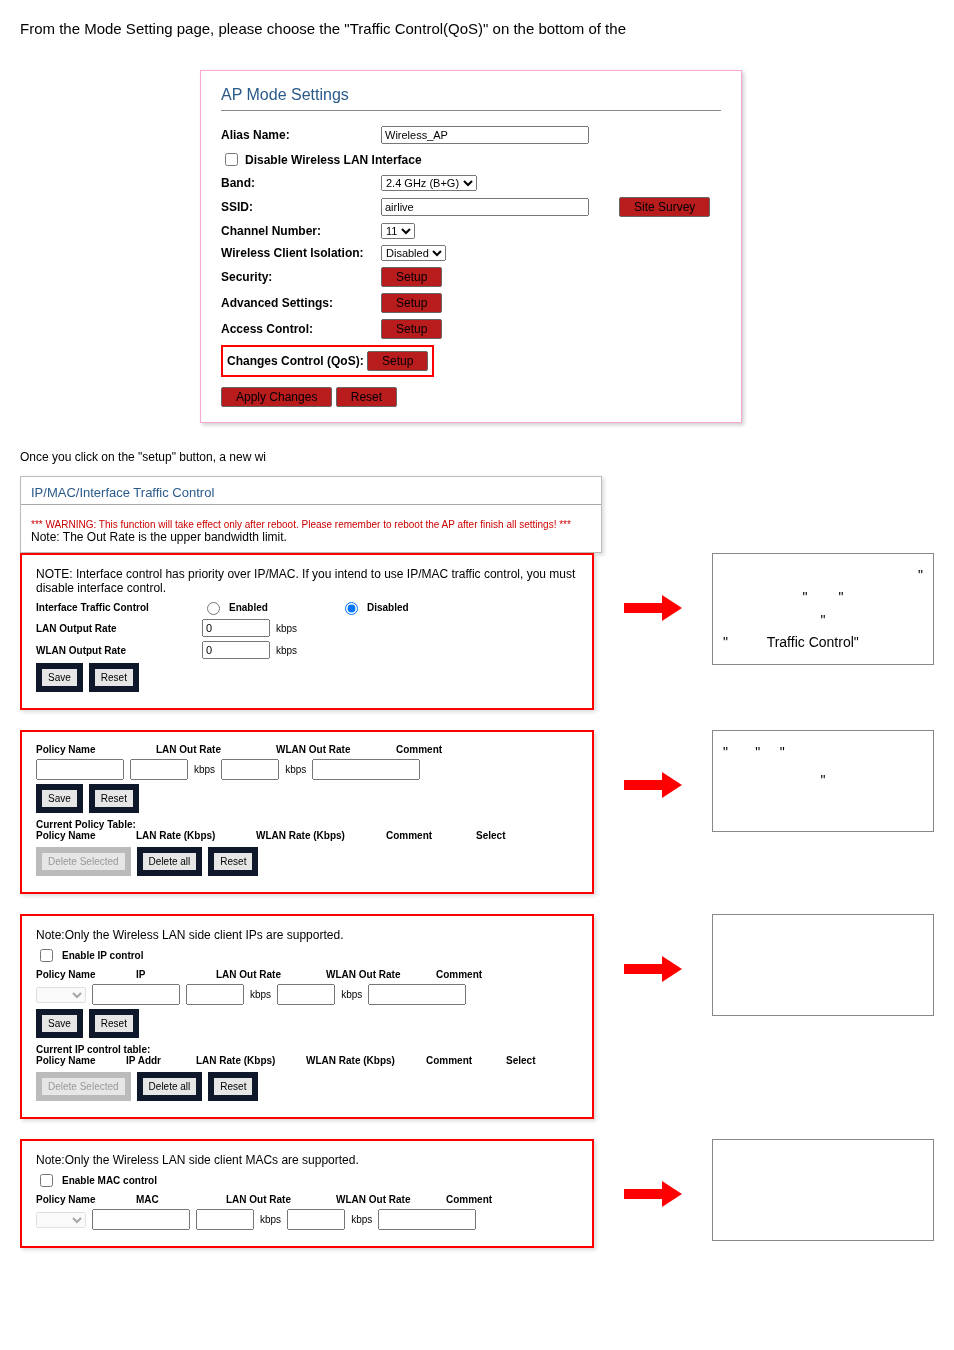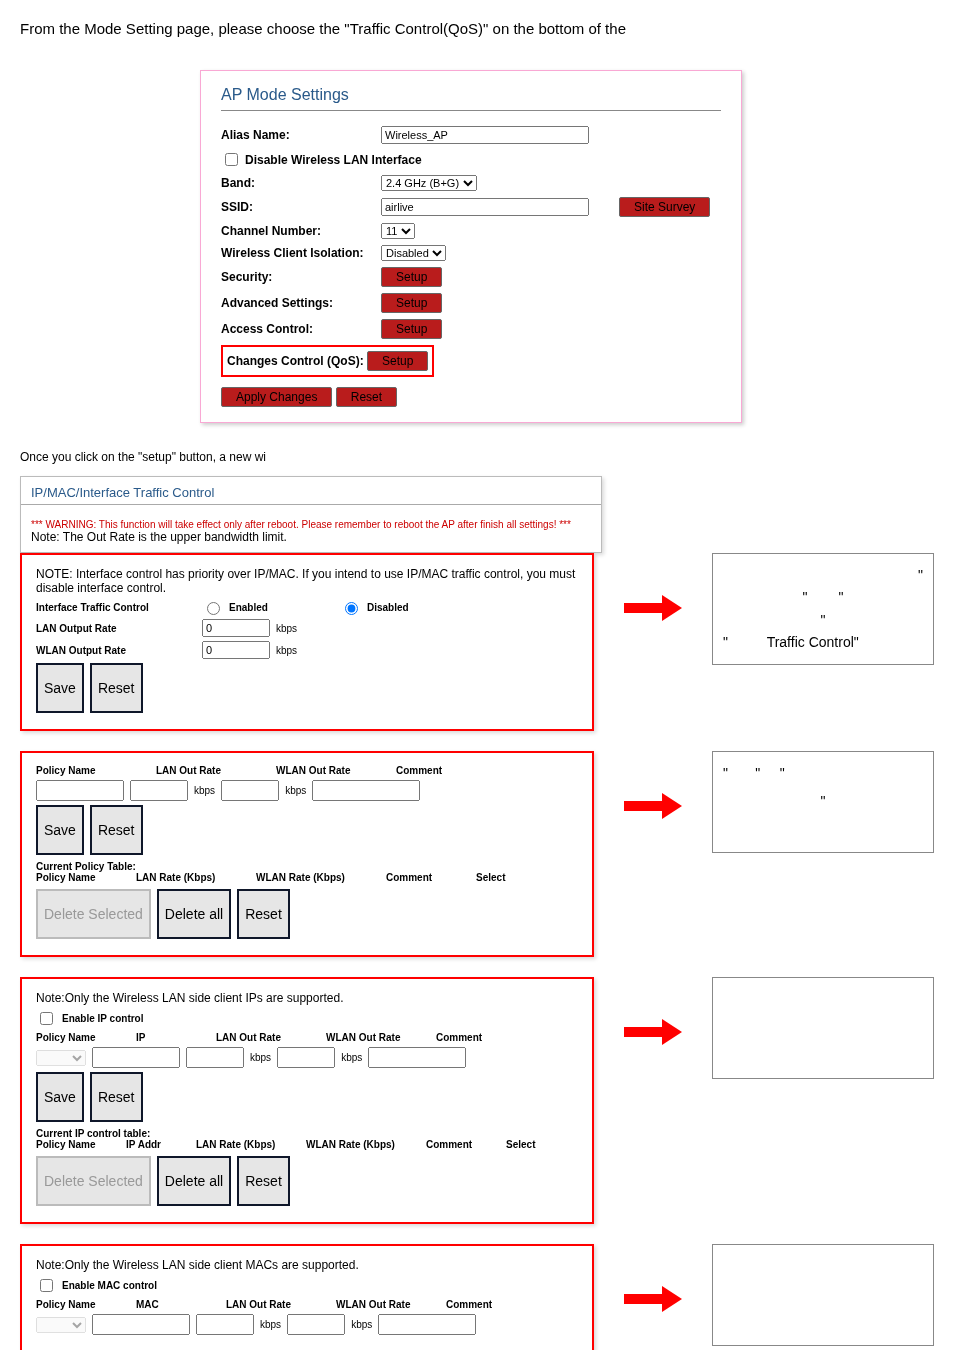--- a/index.html
+++ b/index.html
@@ -88,23 +88,23 @@
     margin-bottom: 6px;
   }
   .warn { color: #cc0000; font-size: 10px; }
   .note { font-size: 12px; color: #000; }
   .form-line { display: flex; align-items: center; gap: 6px; margin: 4px 0; font-size: 10px; }
   .b { font-weight: bold; }
   .th-row { display: flex; gap: 20px; font-weight: bold; font-size: 10px; margin-bottom: 2px; }
   .th-row > div { flex: 0 0 auto; }
   .greybtn {
     background: #e6e6e6;
-    border: 2px solid #0f172a;
-    padding: 15px 6px;
-    font-size: 14px;
+    border: 6px solid #0f172a;
+    padding: 3px 6px;
+    font-size: 10px;
     cursor: pointer;
   }
   .greybtn.disabled {
     color: #999;
     border-color: #bbb;
     cursor: default;
   }
   .section-box {
     border: 2px solid #ff0000;
     padding: 4px;

